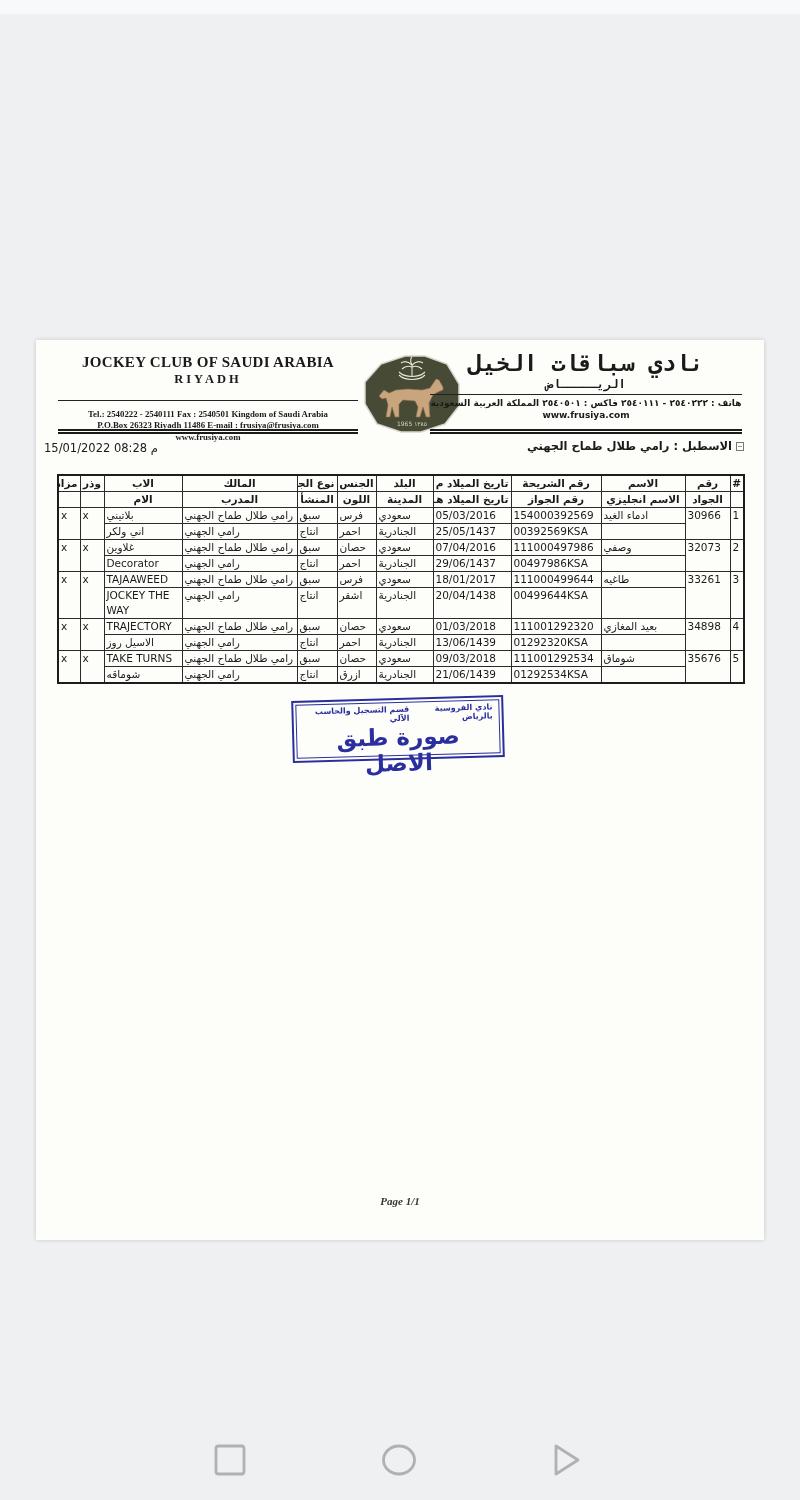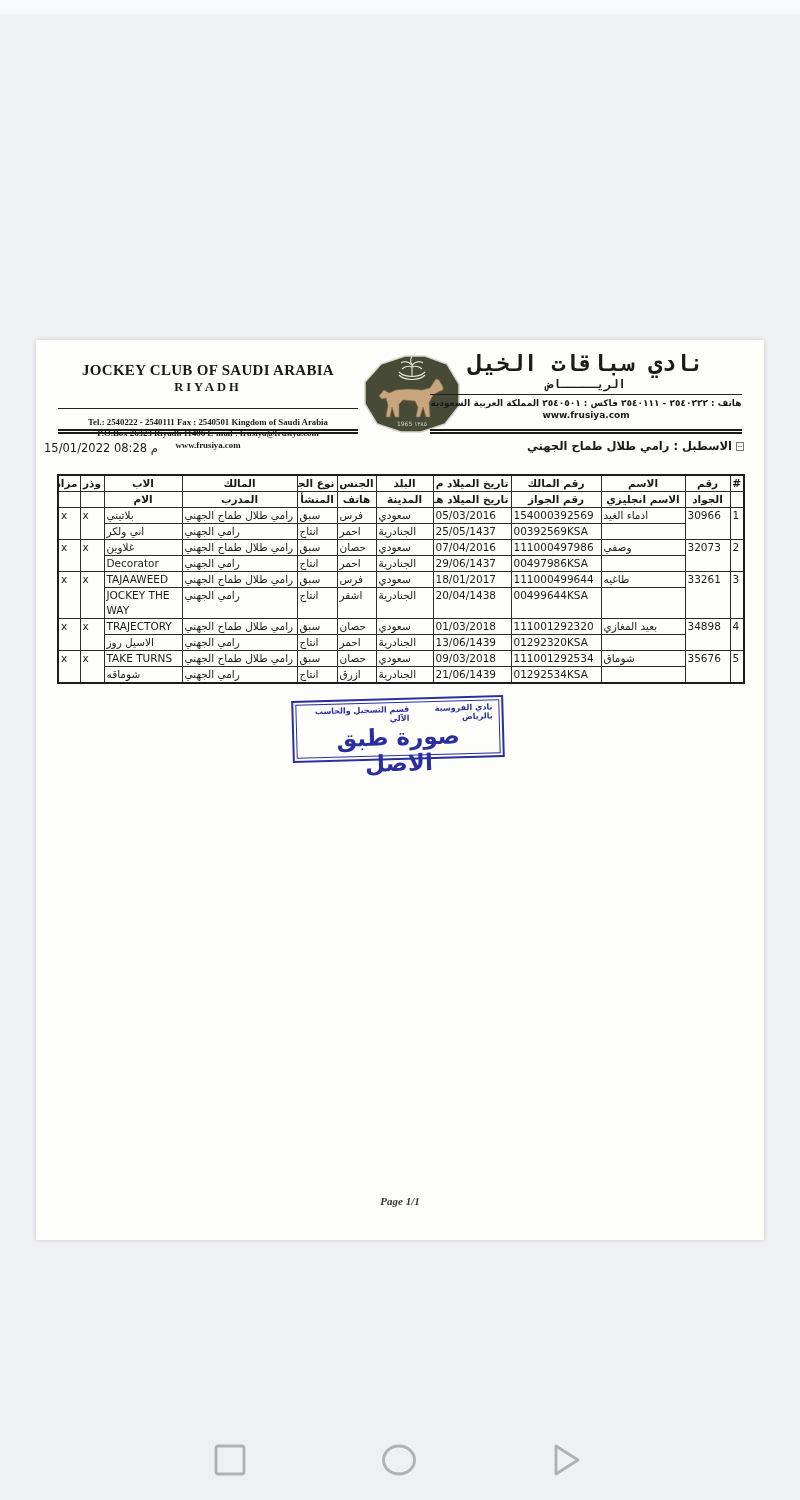--- a/index.html
+++ b/index.html
@@ -20,21 +20,21 @@
     box-shadow:0 0 4px rgba(0,0,0,.18);
   }
 
   
   .hdr { position:absolute; top:14px; left:20px; width:688px; height:80px; }
   .hdr-left {
     position:absolute; left:2px; bottom:0; width:300px; height:80px;
     text-align:center; border-bottom:5px double #1b1b1b; padding-bottom:3px;
     font-family:"Liberation Serif", serif; font-weight:bold;
   }
-  .hdr-left .t1 { font-size:15px; letter-spacing:.3px; margin-top:8px; }
+  .hdr-left .t1 { font-size:15px; letter-spacing:.3px; margin-top:0; }
   .hdr-left .t2 { font-size:12.5px; letter-spacing:3px; margin-top:1px;
                   border-bottom:1px solid #222; padding-bottom:13px; margin-bottom:8px; }
   .hdr-left .c  { font-size:8.8px; line-height:1.3; }
 
   .hdr-right {
     position:absolute; right:2px; bottom:0; width:312px; height:80px;
     text-align:center; border-bottom:5px double #1b1b1b; padding-bottom:2px;
     font-weight:bold; direction:rtl;
   }
   .hdr-right .t1 { font-size:23px; line-height:1.0; margin-top:0;font-family:Liberation Mono, monospace; }
@@ -159,38 +159,38 @@
         <col style="width: 115px;">
         <col style="width: 78px;">
         <col style="width: 24px;">
         <col style="width: 22px;">
       </colgroup>
     <thead>
         <tr>
           <th class="c">#</th>
           <th>رقم</th>
           <th>الاسم</th>
-          <th>رقم المالك</th>
+          <th>رقم الشريحة</th>
           <th>تاريخ الميلاد م</th>
           <th>البلد</th>
           <th>الجنس</th>
           <th>نوع الجواد</th>
           <th>المالك</th>
           <th>الاب</th>
           <th class="c">وذر</th>
           <th class="c">مزاد</th>
         </tr>
         <tr>
           <th class="c">&nbsp;</th>
           <th>الجواد</th>
           <th>الاسم انجليزي</th>
           <th>رقم الجواز</th>
           <th>تاريخ الميلاد هـ</th>
           <th>المدينة</th>
-          <th>هاتف</th>
+          <th>اللون</th>
           <th>المنشأ</th>
           <th>المدرب</th>
           <th>الام</th>
           <th class="c">&nbsp;</th>
           <th class="c">&nbsp;</th>
         </tr>
       </thead>
     <tbody>
         <tr>
           <td class="c" rowspan="2">1</td>

